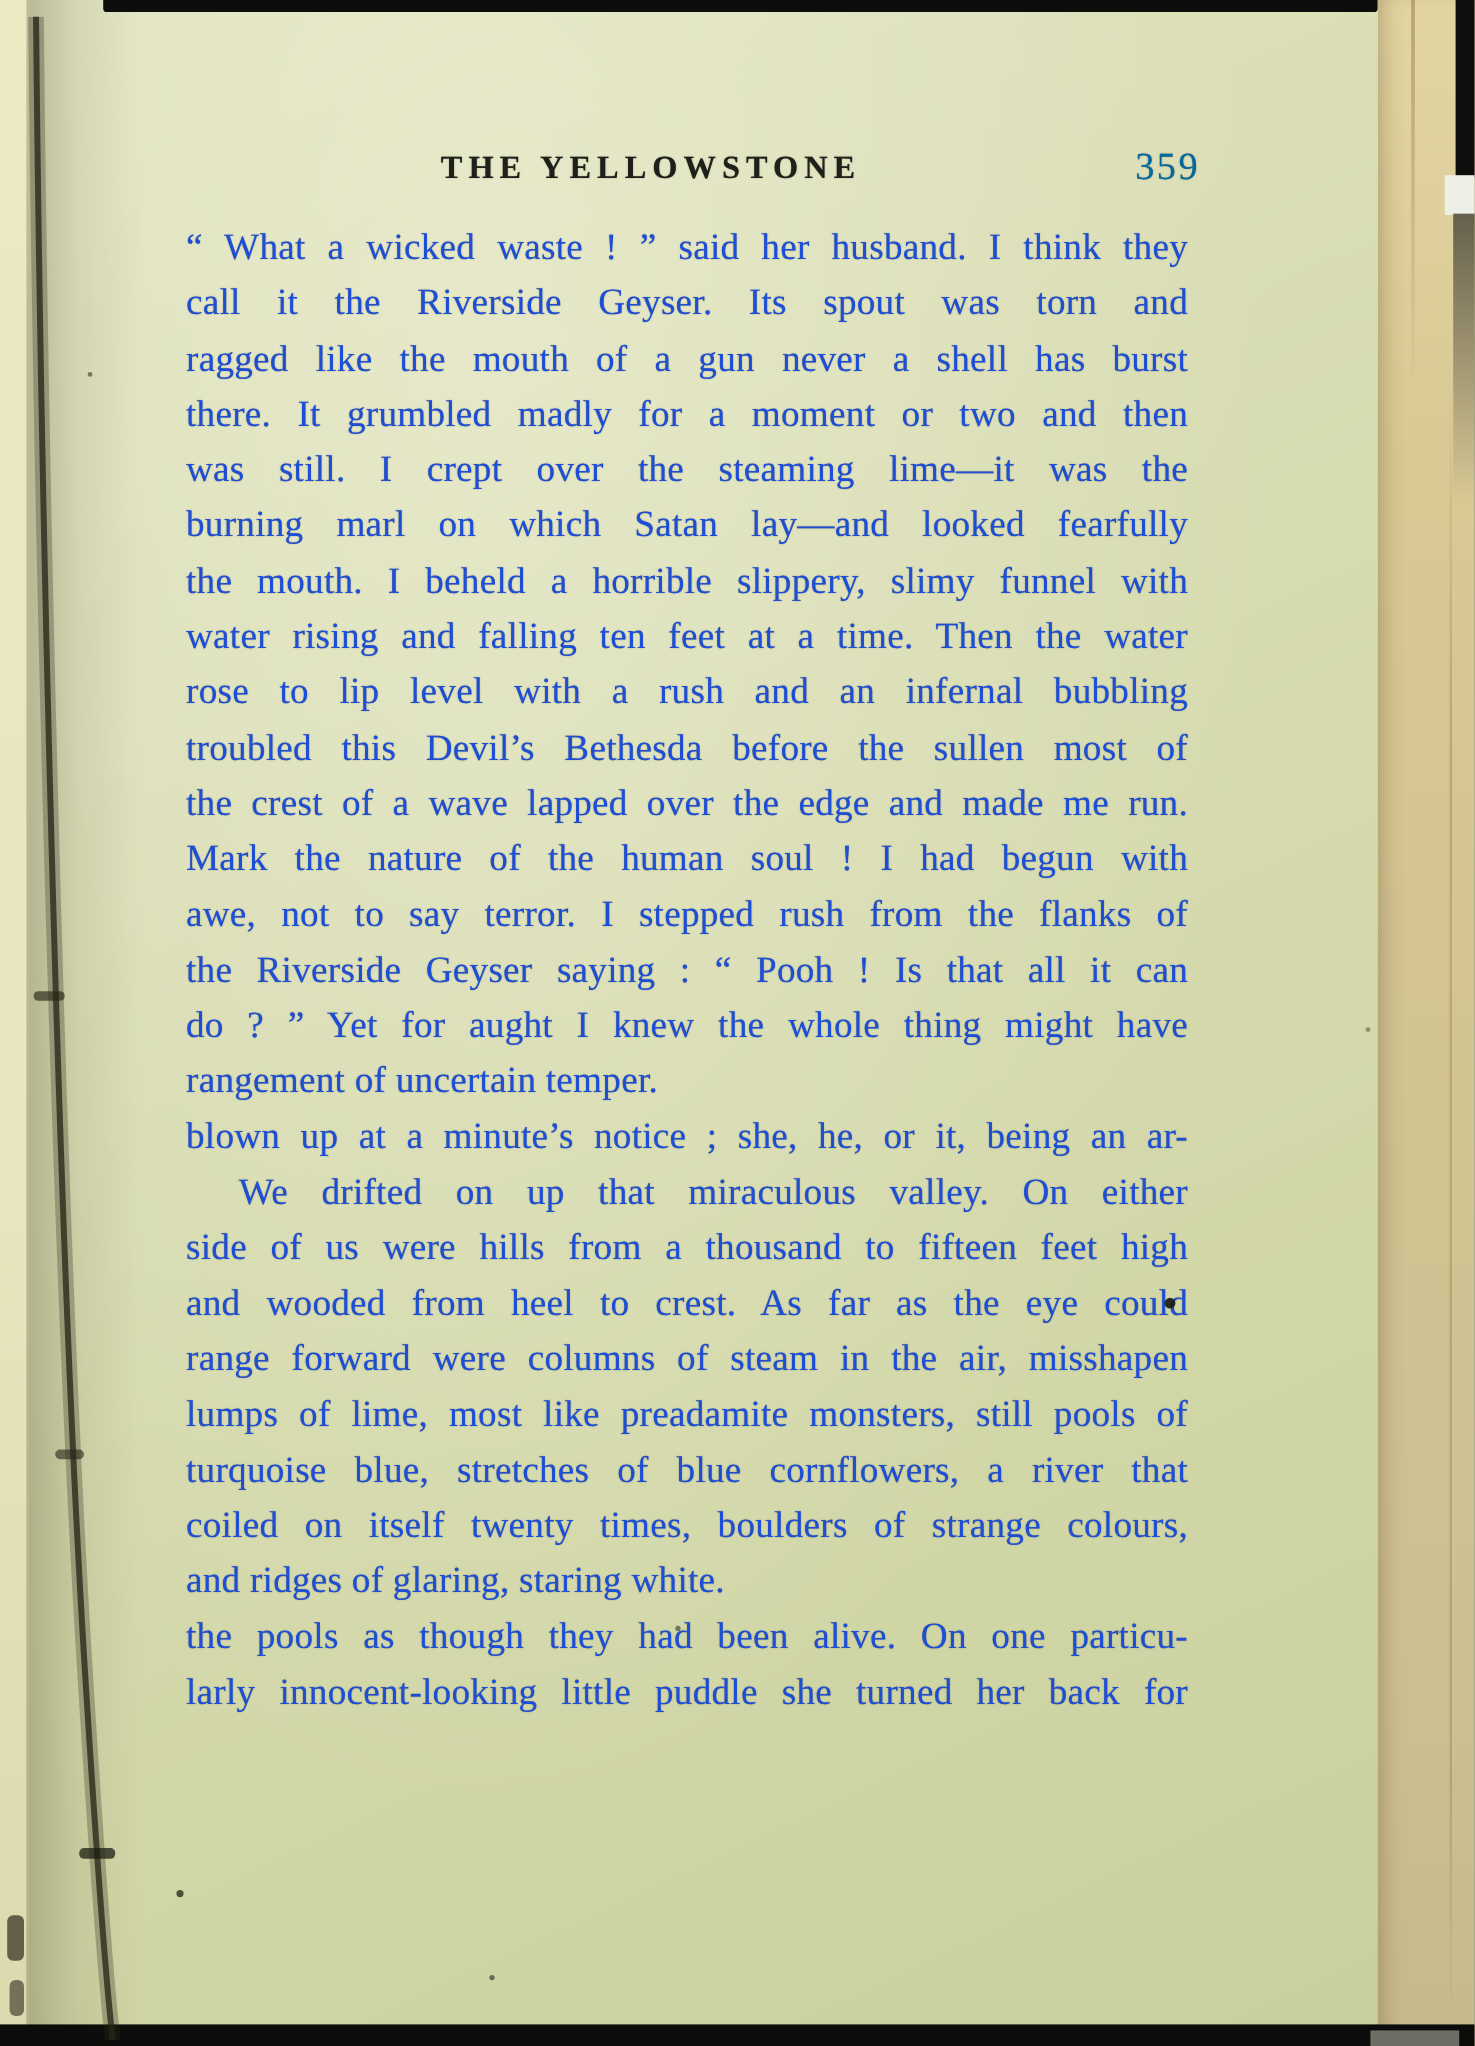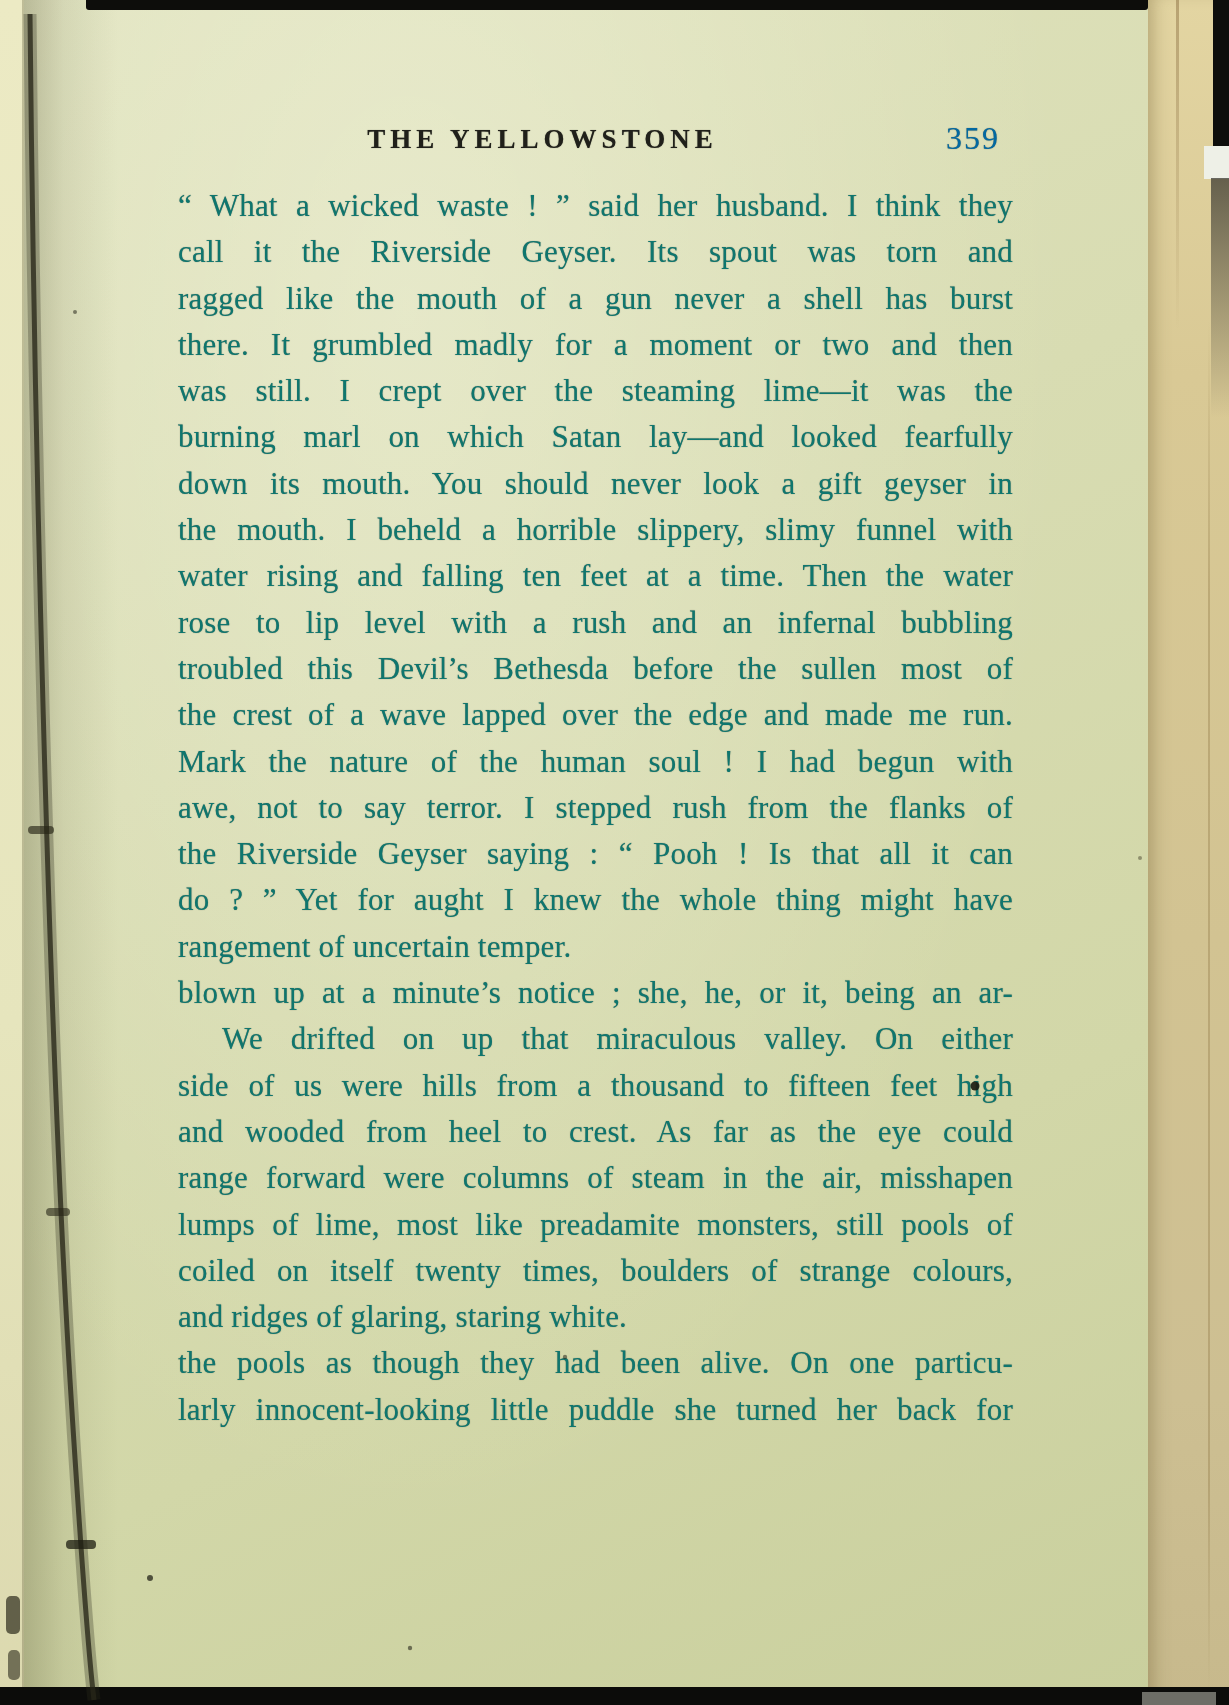--- a/index.html
+++ b/index.html
@@ -77,23 +77,23 @@
     font-size:27px;font-weight:700;letter-spacing:5px;
     color:#20201a;text-shadow:0 0 1px rgba(32,32,26,0.55);
   }
   .pagenum{
     position:absolute;right:0;top:0;
     font-size:32px;font-weight:400;letter-spacing:2px;
     color:#0369a1;text-shadow:0 0 1px rgba(32,32,26,0.55);
   }
   
   .text{
-    position:absolute;left:178px;top:183px;width:835px;
+    position:absolute;left:155px;top:183px;width:835px;
     font-size:31px;line-height:46.3px;
-    color:#0f766e;
+    color:#1d4ed8;
     text-shadow:0 0 1px rgba(32,32,26,0.50);
   }
   .line{
     text-align:justify;
     text-align-last:justify;
     letter-spacing:0.2px;
   }
   .line.plast{text-align-last:left;}
   .line.indent{text-indent:44px;}
   .artifacts{position:absolute;left:0;top:0;pointer-events:none;}
@@ -123,37 +123,37 @@
     <div class="pagenum">359</div>
   </div>
 
   <div class="text">
       <div class="line">“ What a wicked waste ! ” said her husband.  I think they</div>
       <div class="line">call it the Riverside Geyser.  Its spout was torn and</div>
       <div class="line">ragged like the mouth of a gun never a shell has burst</div>
       <div class="line">there.  It grumbled madly for a moment or two and then</div>
       <div class="line">was still.  I crept over the steaming lime—it was the</div>
       <div class="line">burning marl on which Satan lay—and looked fearfully</div>
-      <div class="line">down its mouth.  You should never look a gift geyser in</div>
       <div class="line">the mouth.  I beheld a horrible slippery, slimy funnel with</div>
       <div class="line">water rising and falling ten feet at a time.  Then the water</div>
       <div class="line">rose to lip level with a rush and an infernal bubbling</div>
       <div class="line">troubled this Devil’s Bethesda before the sullen most of</div>
       <div class="line">the crest of a wave lapped over the edge and made me run.</div>
       <div class="line">Mark the nature of the human soul !  I had begun with</div>
       <div class="line">awe, not to say terror.  I stepped rush from the flanks of</div>
       <div class="line">the Riverside Geyser saying : “ Pooh !  Is that all it can</div>
       <div class="line">do ? ”  Yet for aught I knew the whole thing might have</div>
       <div class="line plast">rangement of uncertain temper.</div>
       <div class="line">blown up at a minute’s notice ; she, he, or it, being an ar-</div>
       <div class="line indent">We drifted on up that miraculous valley.  On either</div>
       <div class="line">side of us were hills from a thousand to fifteen feet high</div>
       <div class="line">and wooded from heel to crest.  As far as the eye could</div>
       <div class="line">range forward were columns of steam in the air, misshapen</div>
       <div class="line">lumps of lime, most like preadamite monsters, still pools of</div>
+      <div class="line">turquoise blue, stretches of blue cornflowers, a river that</div>
       <div class="line">coiled on itself twenty times, boulders of strange colours,</div>
       <div class="line plast">and ridges of glaring, staring white.</div>
       <div class="line">the pools as though they had been alive.  On one particu-</div>
       <div class="line">larly innocent-looking little puddle she turned her back for</div>
     </div>
 
   <svg class="artifacts" width="1229" height="1705" viewBox="0 0 1229 1705">
 
     <path d="M30,14 C34,420 48,1020 70,1380 C80,1540 88,1650 94,1700" stroke="rgba(46,45,29,0.30)" stroke-width="13" fill="none"></path>
     <path d="M30,14 C34,420 48,1020 70,1380 C80,1540 88,1650 94,1700" stroke="rgba(40,39,24,0.78)" stroke-width="5" fill="none"></path>

